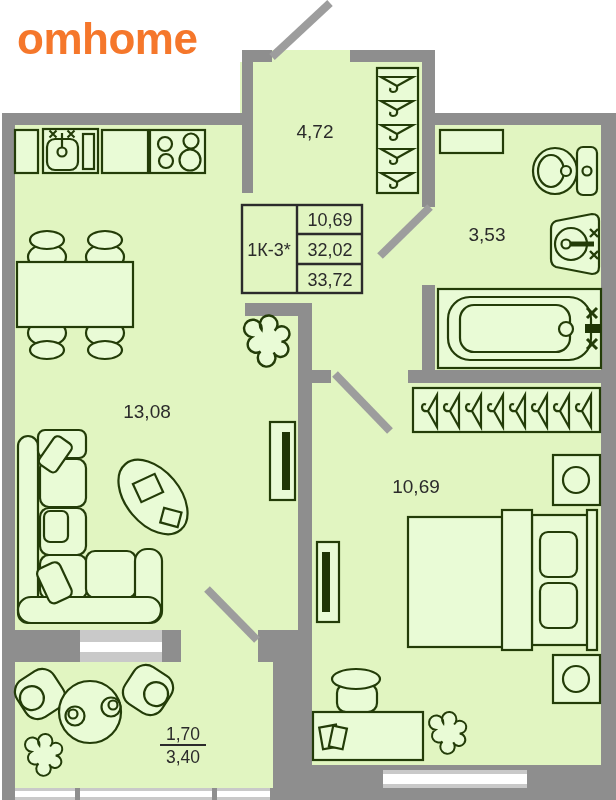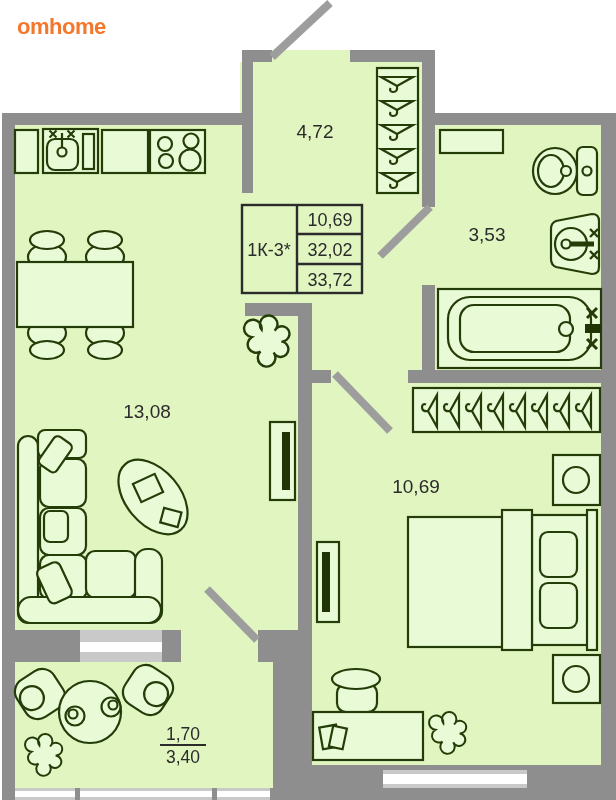--- a/index.html
+++ b/index.html
@@ -1,18 +1,18 @@
 <!DOCTYPE html>
 <html><head>
 <meta charset="utf-8">
 <style>
   html,body{margin:0;padding:0;background:#ffffff;}
   #stage{position:relative;width:616px;height:800px;background:#ffffff;overflow:hidden;
          font-family:"Liberation Sans",sans-serif;}
-  #logo{position:absolute;left:17px;top:14px;font-weight:bold;font-size:22px;
+  #logo{position:absolute;left:17px;top:14px;font-weight:bold;font-size:44px;
         letter-spacing:-0.5px;color:#f5772b;}
   svg{position:absolute;left:0;top:0;}
   svg text{font-family:"Liberation Sans",sans-serif;fill:#2b2b2b;}
   .lbl{font-size:19px;}
   .tbl{font-size:18px;}
   .frac{font-size:17.5px;}
   .furn{fill:#e9fbd6;stroke:#233c08;stroke-width:2.2;}
   .ln{fill:none;stroke:#233c08;stroke-width:2.2;}
   .dark{fill:#1f3505;stroke:none;}
   .wall{fill:#8e8e8e;}

